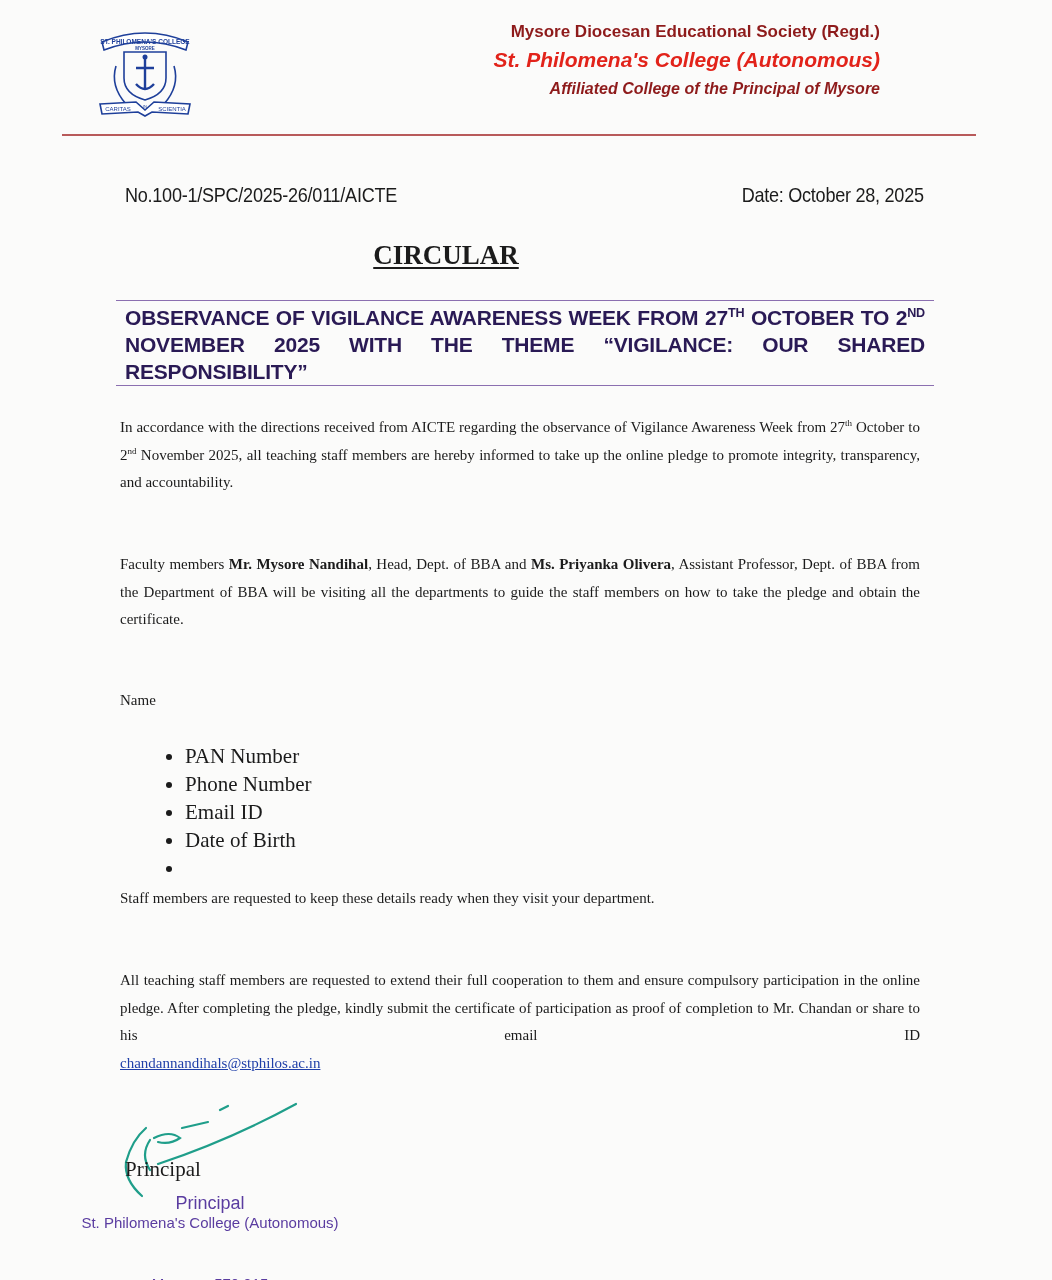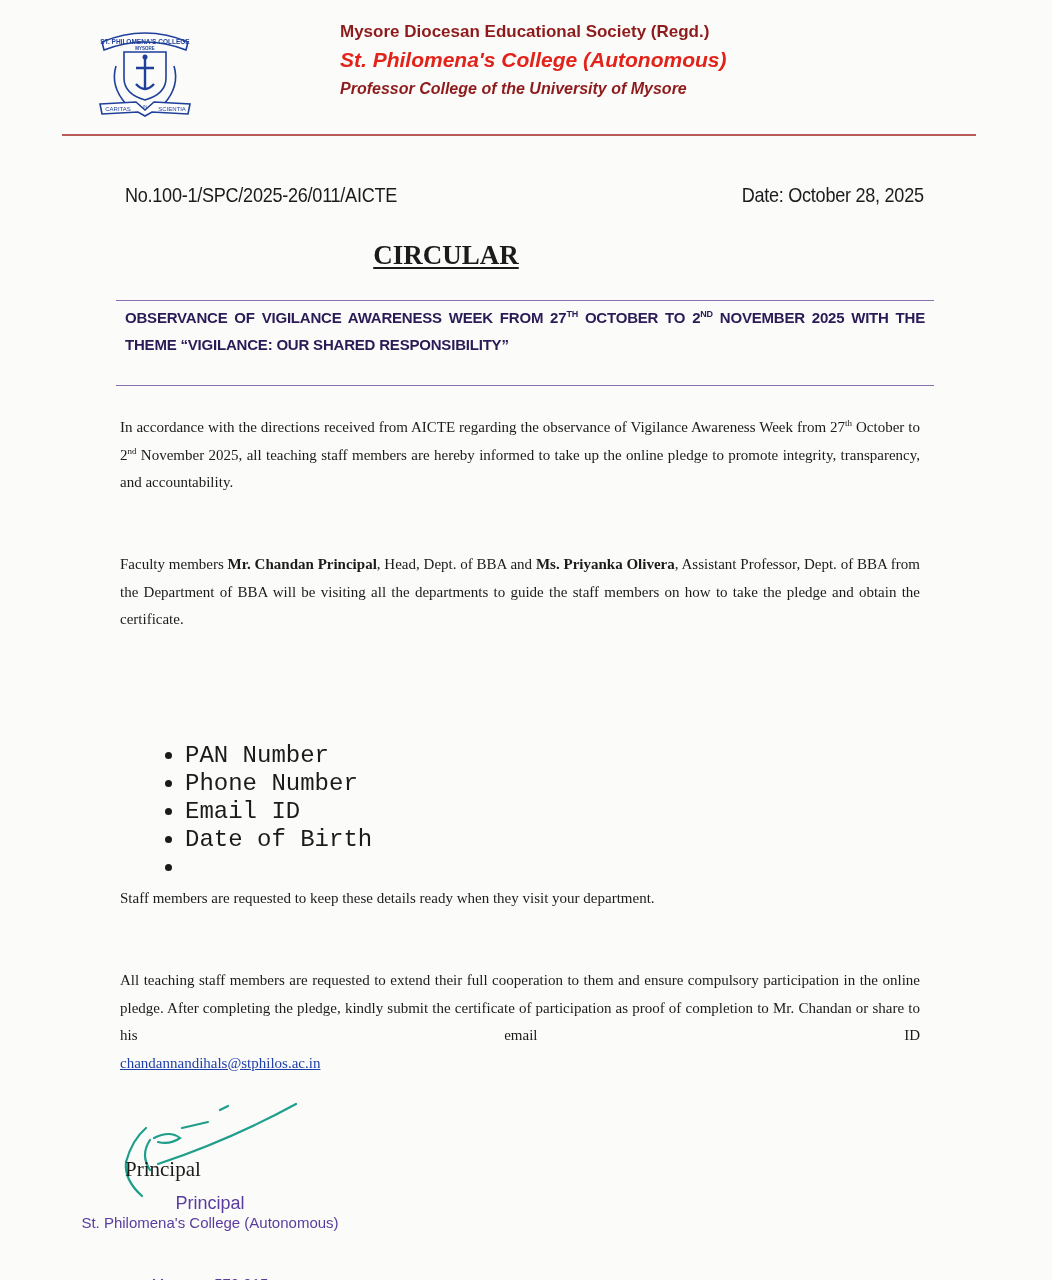--- a/index.html
+++ b/index.html
@@ -1,44 +1,44 @@
 <!DOCTYPE html>
 <html><head>
 <meta charset="utf-8">
 <style>
   html, body { margin: 0; padding: 0; }
   body {
     width: 1052px; height: 1280px; background: #fbfbfa; position: relative;
     font-family: "Liberation Serif", serif; color: #1b1b1b; overflow: hidden;
   }
   .logo { position: absolute; left: 96px; top: 26px; width: 98px; height: 92px; }
-  .hdr { position: absolute; left: 340px; width: 540px; text-align: left;
+  .hdr { position: absolute; left: 340px; width: 540px; text-align: right;
          font-family: "Liberation Sans", sans-serif; font-weight: bold; }
   .hdr1 { top: 22px; font-size: 17px; color: #8e1b1b; }
   .hdr2 { top: 48px; font-size: 21px; color: #e2231a; font-style: italic; }
   .hdr3 { top: 80px; font-size: 16px; color: #8e1b1b; font-style: italic; }
   .rule-red { position: absolute; left: 62px; top: 134px; width: 914px; height: 2px; background: #b85a5a; }
   .refno { position: absolute; left: 125px; top: 183px; font-size: 21px; font-family: "Liberation Sans Narrow","Liberation Sans", sans-serif; letter-spacing: -0.3px; }
   .date  { position: absolute; right: 128px; top: 183px; font-size: 21px; letter-spacing: -0.3px; font-family: "Liberation Sans", sans-serif; transform: scaleX(0.86); transform-origin: right center; }
   .refno { transform: scaleX(0.86); transform-origin: left center; }
   .title { position: absolute; left: 0; width: 892px; top: 240px; text-align: center; font-weight: bold; font-size: 27px; text-decoration: underline; text-underline-offset: 3px; }
   .rule-purple { position: absolute; left: 116px; width: 818px; height: 1px; background: #8b6fb0; }
   .subject { position: absolute; left: 125px; top: 304px; width: 800px; font-weight: bold;
-             font-size: 15px; line-height: 27px; color: #2a1a55; text-align: justify;
+             font-size: 21px; line-height: 27px; color: #2a1a55; text-align: justify;
              font-family: "Liberation Sans", sans-serif; letter-spacing: -0.2px; }
   sup { font-size: 0.6em; line-height: 0; }
   .para { position: absolute; left: 120px; width: 800px; font-size: 15px; line-height: 27.5px;
           text-align: justify; text-align-last: left; }
   .p1 { top: 414px; }
   .p2 { top: 551px; }
   .p3 { top: 687px; }
   .p4 { top: 885px; }
   .p5 { top: 967px; }
   .p5 .justline { text-align-last: justify; }
-  ul.req { position: absolute; left: 155px; top: 742px; margin: 0; padding: 0 0 0 30px; font-size: 24px; line-height: 28px; list-style: disc; font-family: Liberation Mono, monospace; }
+  ul.req { position: absolute; left: 155px; top: 742px; margin: 0; padding: 0 0 0 30px; font-size: 21px; line-height: 28px; list-style: disc; }
   .email { color: #1f3fa8; text-decoration: underline; }
   .sig-printed { position: absolute; left: 125px; top: 1157px; font-size: 21px; }
   .stamp { position: absolute; left: 80px; top: 1193px; width: 260px; text-align: center; color: #5a3ca0;
            font-family: "Liberation Sans", sans-serif; line-height: 20px; }
   .stamp .s1 { font-size: 18px; }
   .stamp .s2 { font-size: 15px; }
   .stamp .s3 { font-size: 15px; margin-top: 41px; }
   .signature { position: absolute; left: 110px; top: 1100px; width: 200px; height: 110px; }
   b { font-weight: bold; }
 </style>
@@ -60,37 +60,38 @@
   </g>
   <text x="49" y="18" font-size="6.5" text-anchor="middle" fill="#1e3f9a" font-family="Liberation Sans, sans-serif" font-weight="bold">ST. PHILOMENA'S COLLEGE</text>
   <text x="49" y="24" font-size="4.5" text-anchor="middle" fill="#1e3f9a" font-family="Liberation Sans, sans-serif" font-weight="bold">MYSORE</text>
   <text x="22" y="85" font-size="6" text-anchor="middle" fill="#1e3f9a" font-family="Liberation Sans, sans-serif">CARITAS</text>
   <text x="49" y="82" font-size="4" text-anchor="middle" fill="#1e3f9a" font-family="Liberation Sans, sans-serif">IN</text>
   <text x="76" y="85" font-size="6" text-anchor="middle" fill="#1e3f9a" font-family="Liberation Sans, sans-serif">SCIENTIA</text>
 </svg>
 
 <div class="hdr hdr1">Mysore Diocesan Educational Society (Regd.)</div>
 <div class="hdr hdr2">St. Philomena's College (Autonomous)</div>
-<div class="hdr hdr3">Professor College of the University of Mysore</div>
+<div class="hdr hdr3">Affiliated College of the Principal of Mysore</div>
 <div class="rule-red"></div>
 
 <div class="refno">No.100-1/SPC/2025-26/011/AICTE</div>
 <div class="date">Date: October 28, 2025</div>
 
 <div class="title">CIRCULAR</div>
 
 <div class="rule-purple" style="top:300px"></div>
 <div class="subject"><span>OBSERVANCE OF VIGILANCE AWARENESS WEEK FROM 27</span><sup>TH</sup><span> OCTOBER TO 2</span><sup>ND</sup><span> NOVEMBER 2025 WITH THE THEME “VIGILANCE: OUR SHARED RESPONSIBILITY”</span></div>
 <div class="rule-purple" style="top:385px"></div>
 
 <div class="para p1"><span>In accordance with the directions received from AICTE regarding the observance of Vigilance Awareness Week from 27</span><sup>th</sup><span> October to 2</span><sup>nd</sup><span> November 2025, all teaching staff members are hereby informed to take up the online pledge to promote integrity, transparency, and accountability.</span></div>
 
-<div class="para p2"><span>Faculty members </span><b>Mr. Chandan Principal</b><span>, Head, Dept. of BBA and </span><b>Ms. Priyanka Olivera</b><span>, Assistant Professor, Dept. of BBA from the Department of BBA will be visiting all the departments to guide the staff members on how to take the pledge and obtain the certificate.</span></div>
+<div class="para p2"><span>Faculty members </span><b>Mr. Mysore Nandihal</b><span>, Head, Dept. of BBA and </span><b>Ms. Priyanka Olivera</b><span>, Assistant Professor, Dept. of BBA from the Department of BBA will be visiting all the departments to guide the staff members on how to take the pledge and obtain the certificate.</span></div>
 
 <div class="para p3">
+    <div>Name</div>
   </div>
 <ul class="req">
   <li>PAN Number</li>
   <li>Phone Number</li>
   <li>Email ID</li>
   <li>Date of Birth</li>
   <li>&nbsp;</li>
 </ul>
 
 <div class="para p4">Staff members are requested to keep these details ready when they visit your department.</div>

